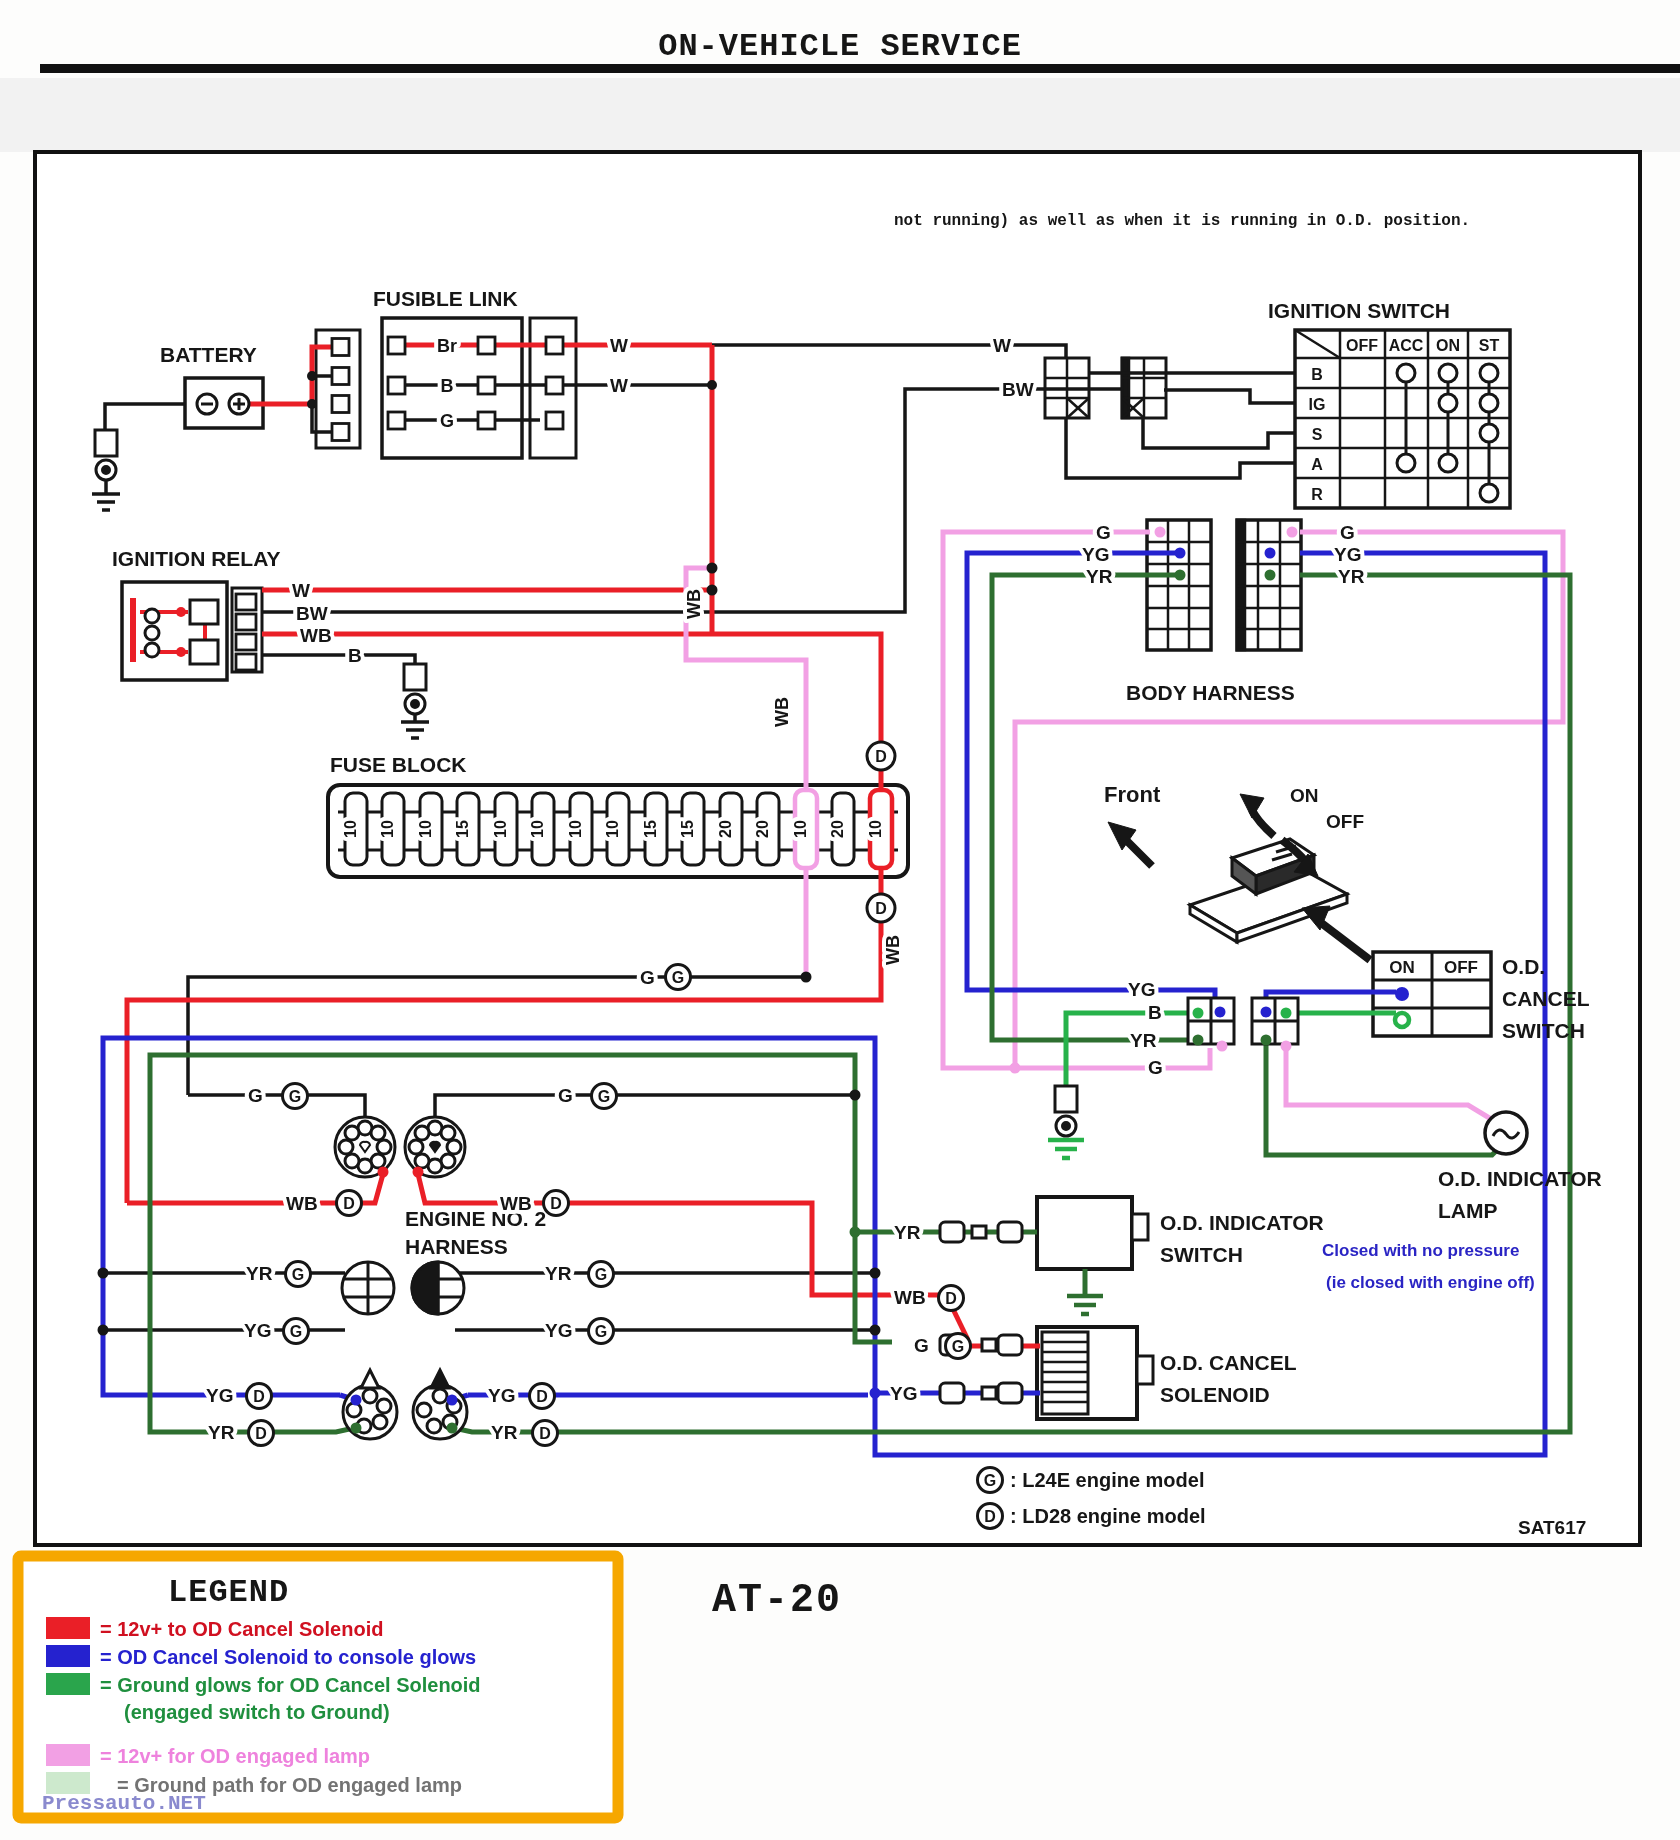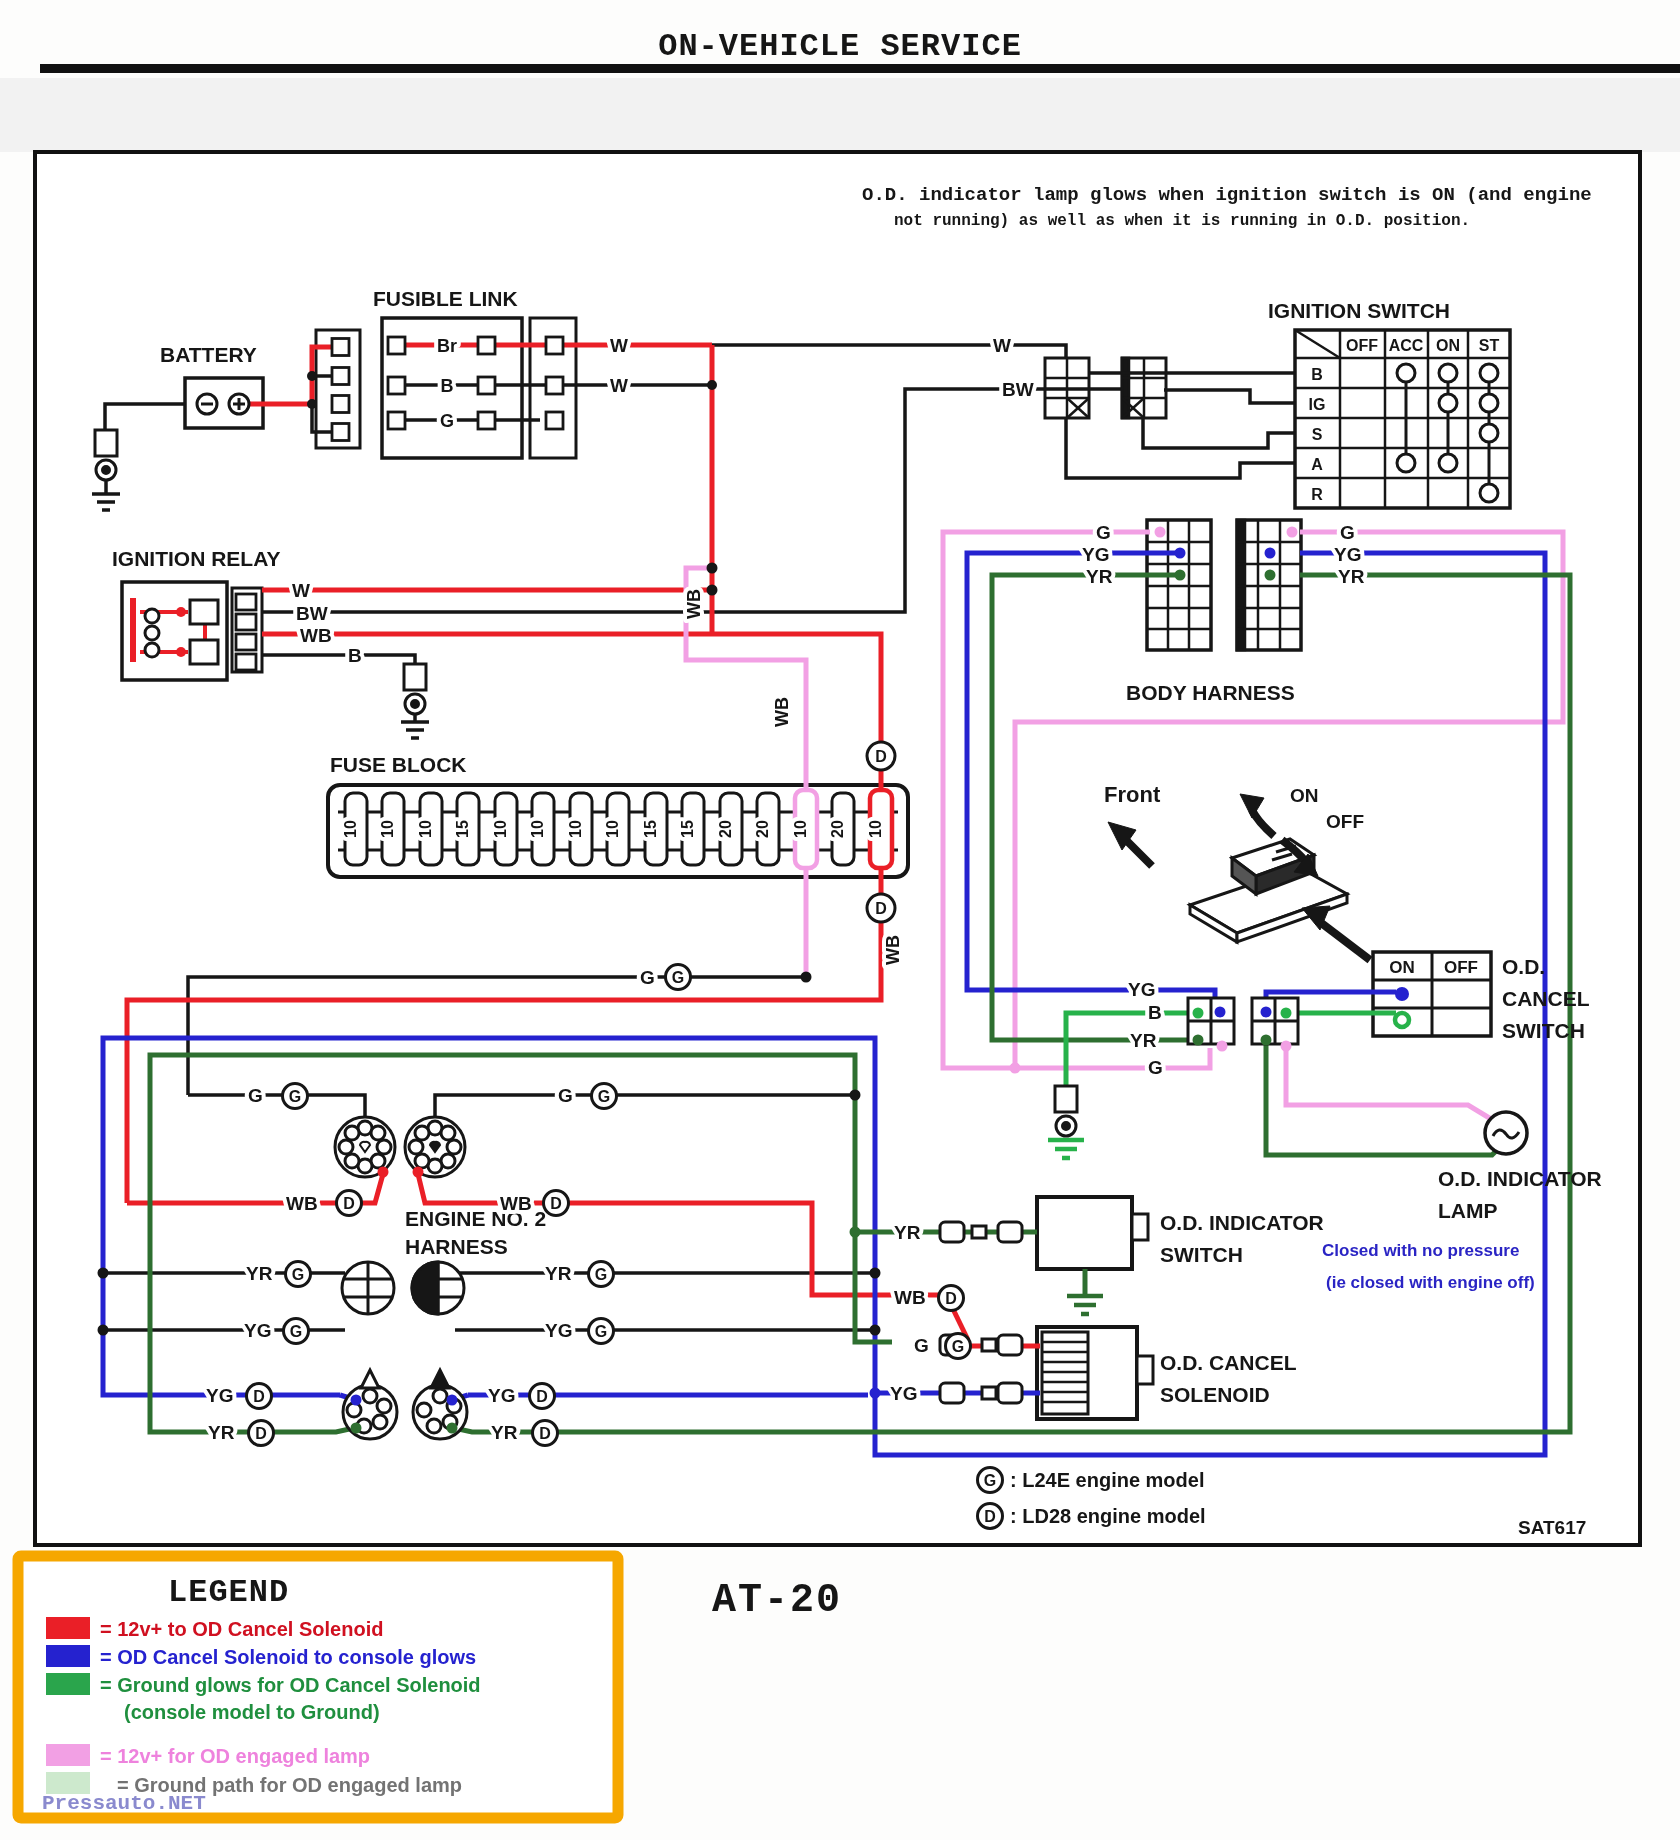--- a/index.html
+++ b/index.html
@@ -815,24 +815,23 @@
         <g>
           <text x="843" y="829" font-size="16" fill="#161616" text-anchor="middle" transform="rotate(-90 843 829)" class="knock">20</text>
         </g>
         <g>
           <text x="881" y="829" font-size="16" fill="#161616" text-anchor="middle" transform="rotate(-90 881 829)" class="knock">10</text>
         </g>
       </g>
   </svg>
 
   <div class="htxt" id="page-title">ON-VEHICLE SERVICE</div>
-  <div class="htxt" id="note1">O.D. indicator lamp glows when ignition switch is ON (and engine</div>
   <div class="htxt" id="note2">not running) as well as when it is running in O.D. position.</div>
   <div class="htxt" id="at13">AT-20</div>
   <div class="htxt" id="legend-title">LEGEND</div>
   <div class="legend-row" style="top: 1618px; color: rgb(208, 16, 32);">= 12v+ to OD Cancel Solenoid</div>
   <div class="legend-row" style="top: 1646px; color: rgb(37, 34, 207);">= OD Cancel Solenoid to console glows</div>
   <div class="legend-row" style="top: 1674px; color: rgb(31, 143, 62);">= Ground glows for OD Cancel Solenoid</div>
-  <div class="legend-row" style="top: 1701px; left: 124px; color: rgb(31, 143, 62);">(console model to Ground)</div>
+  <div class="legend-row" style="top: 1701px; left: 124px; color: rgb(31, 143, 62);">(engaged switch to Ground)</div>
   <div class="legend-row" style="top: 1745px; color: rgb(238, 130, 221);">= 12v+ for OD engaged lamp</div>
   <div class="legend-row" style="top: 1774px; color: #737373; margin-left: 17px;">= Ground path for OD engaged lamp</div>
   <div class="htxt" id="watermark">Pressauto.NET</div>
 </div>
 
 </body></html>

